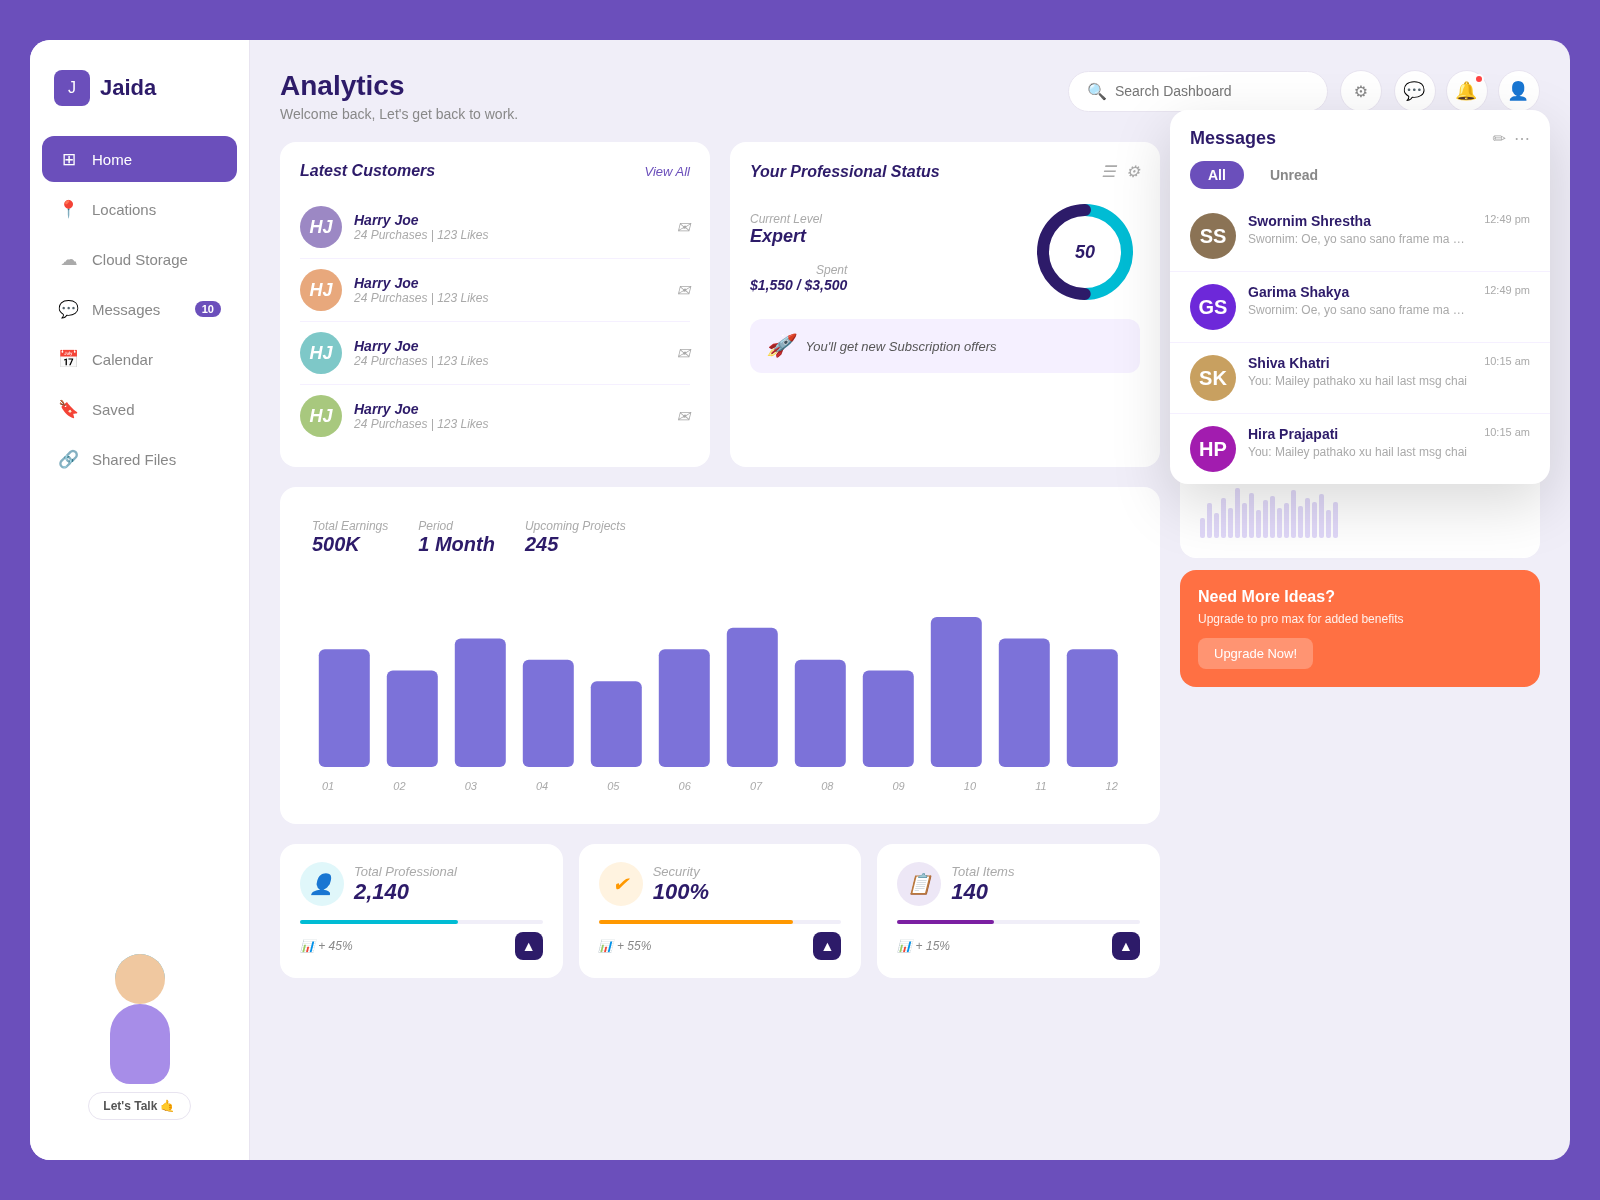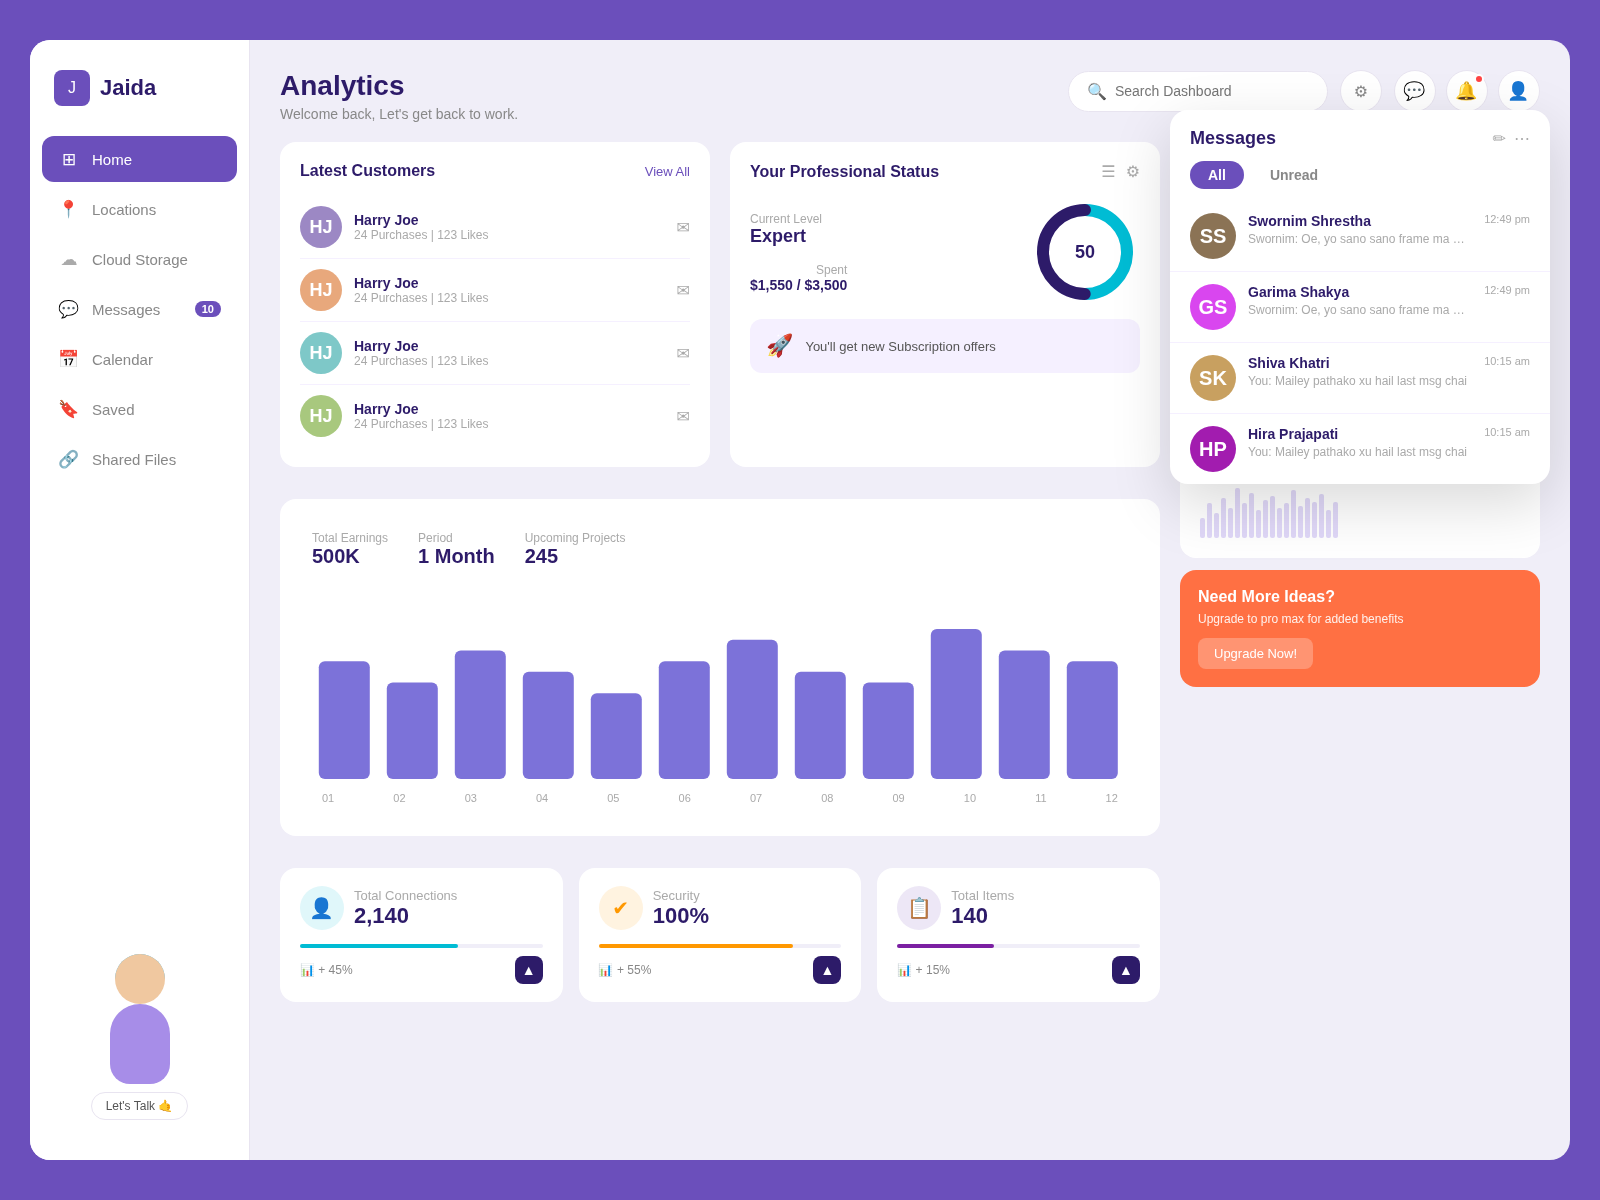--- a/index.html
+++ b/index.html
@@ -98,20 +98,21 @@
       font-size: 11px;
       padding: 2px 7px;
       font-weight: 600;
     }
     .sidebar-character {
       margin-top: auto;
       padding: 20px 16px 10px 16px;
       display: flex;
       flex-direction: column;
       align-items: center;
+      font-weight: bold;
     }
     .character-figure {
       width: 110px;
       height: 130px;
       position: relative;
     }
     .character-body {
       width: 60px;
       height: 80px;
       background: #a78de8;
@@ -217,21 +218,22 @@
       gap: 20px;
       padding: 0 30px 20px 30px;
       overflow: hidden;
     }
 
     
     .left-panel {
       flex: 1;
       display: flex;
       flex-direction: column;
-      gap: 32px;
+      gap: 20px;
+      font-style: italic;
     }
 
     
     .customers-card {
       background: #fff;
       border-radius: 16px;
       padding: 20px;
     }
     .card-header {
       display: flex;
@@ -858,21 +860,21 @@
               <span>12</span>
             </div>
         </div>
 
         <div class="stats-row" id="stats-row">
 
         <div class="stat-card">
     <div class="stat-header">
       <div class="stat-icon teal">👤</div>
       <div>
-        <div class="stat-label">Total Connections</div>
+        <div class="stat-label">Total Professional</div>
         <div class="stat-value">2,140</div>
       </div>
     </div>
     <div class="stat-bar-bg">
       <div class="stat-bar-fill teal" style="width:65%;"></div>
     </div>
     <div class="stat-footer">
       <span class="stat-growth">📊 + 45%</span>
       <div class="stat-arrow">▲</div>
     </div>
@@ -1010,21 +1012,21 @@
       <div class="msg-avatar-placeholder" style="background:#8b7355;">SS</div>
     </div>
     <div class="msg-info">
       <div class="msg-name">Swornim Shrestha</div>
       <div class="msg-preview">Swornim: Oe, yo sano sano frame ma kaam garna ta ...</div>
     </div>
     <div class="msg-time">12:49 pm</div>
   </div>
         <div class="message-item">
     <div class="msg-avatar">
-      <div class="msg-avatar-placeholder" style="background:#d946ef;">GS</div>
+      <div class="msg-avatar-placeholder" style="background:#6d28d9;">GS</div>
     </div>
     <div class="msg-info">
       <div class="msg-name">Garima Shakya</div>
       <div class="msg-preview">Swornim: Oe, yo sano sano frame ma kaam garna ta ...</div>
     </div>
     <div class="msg-time">12:49 pm</div>
   </div>
         <div class="message-item">
     <div class="msg-avatar">
       <div class="msg-avatar-placeholder" style="background:#c8a060;">SK</div>

